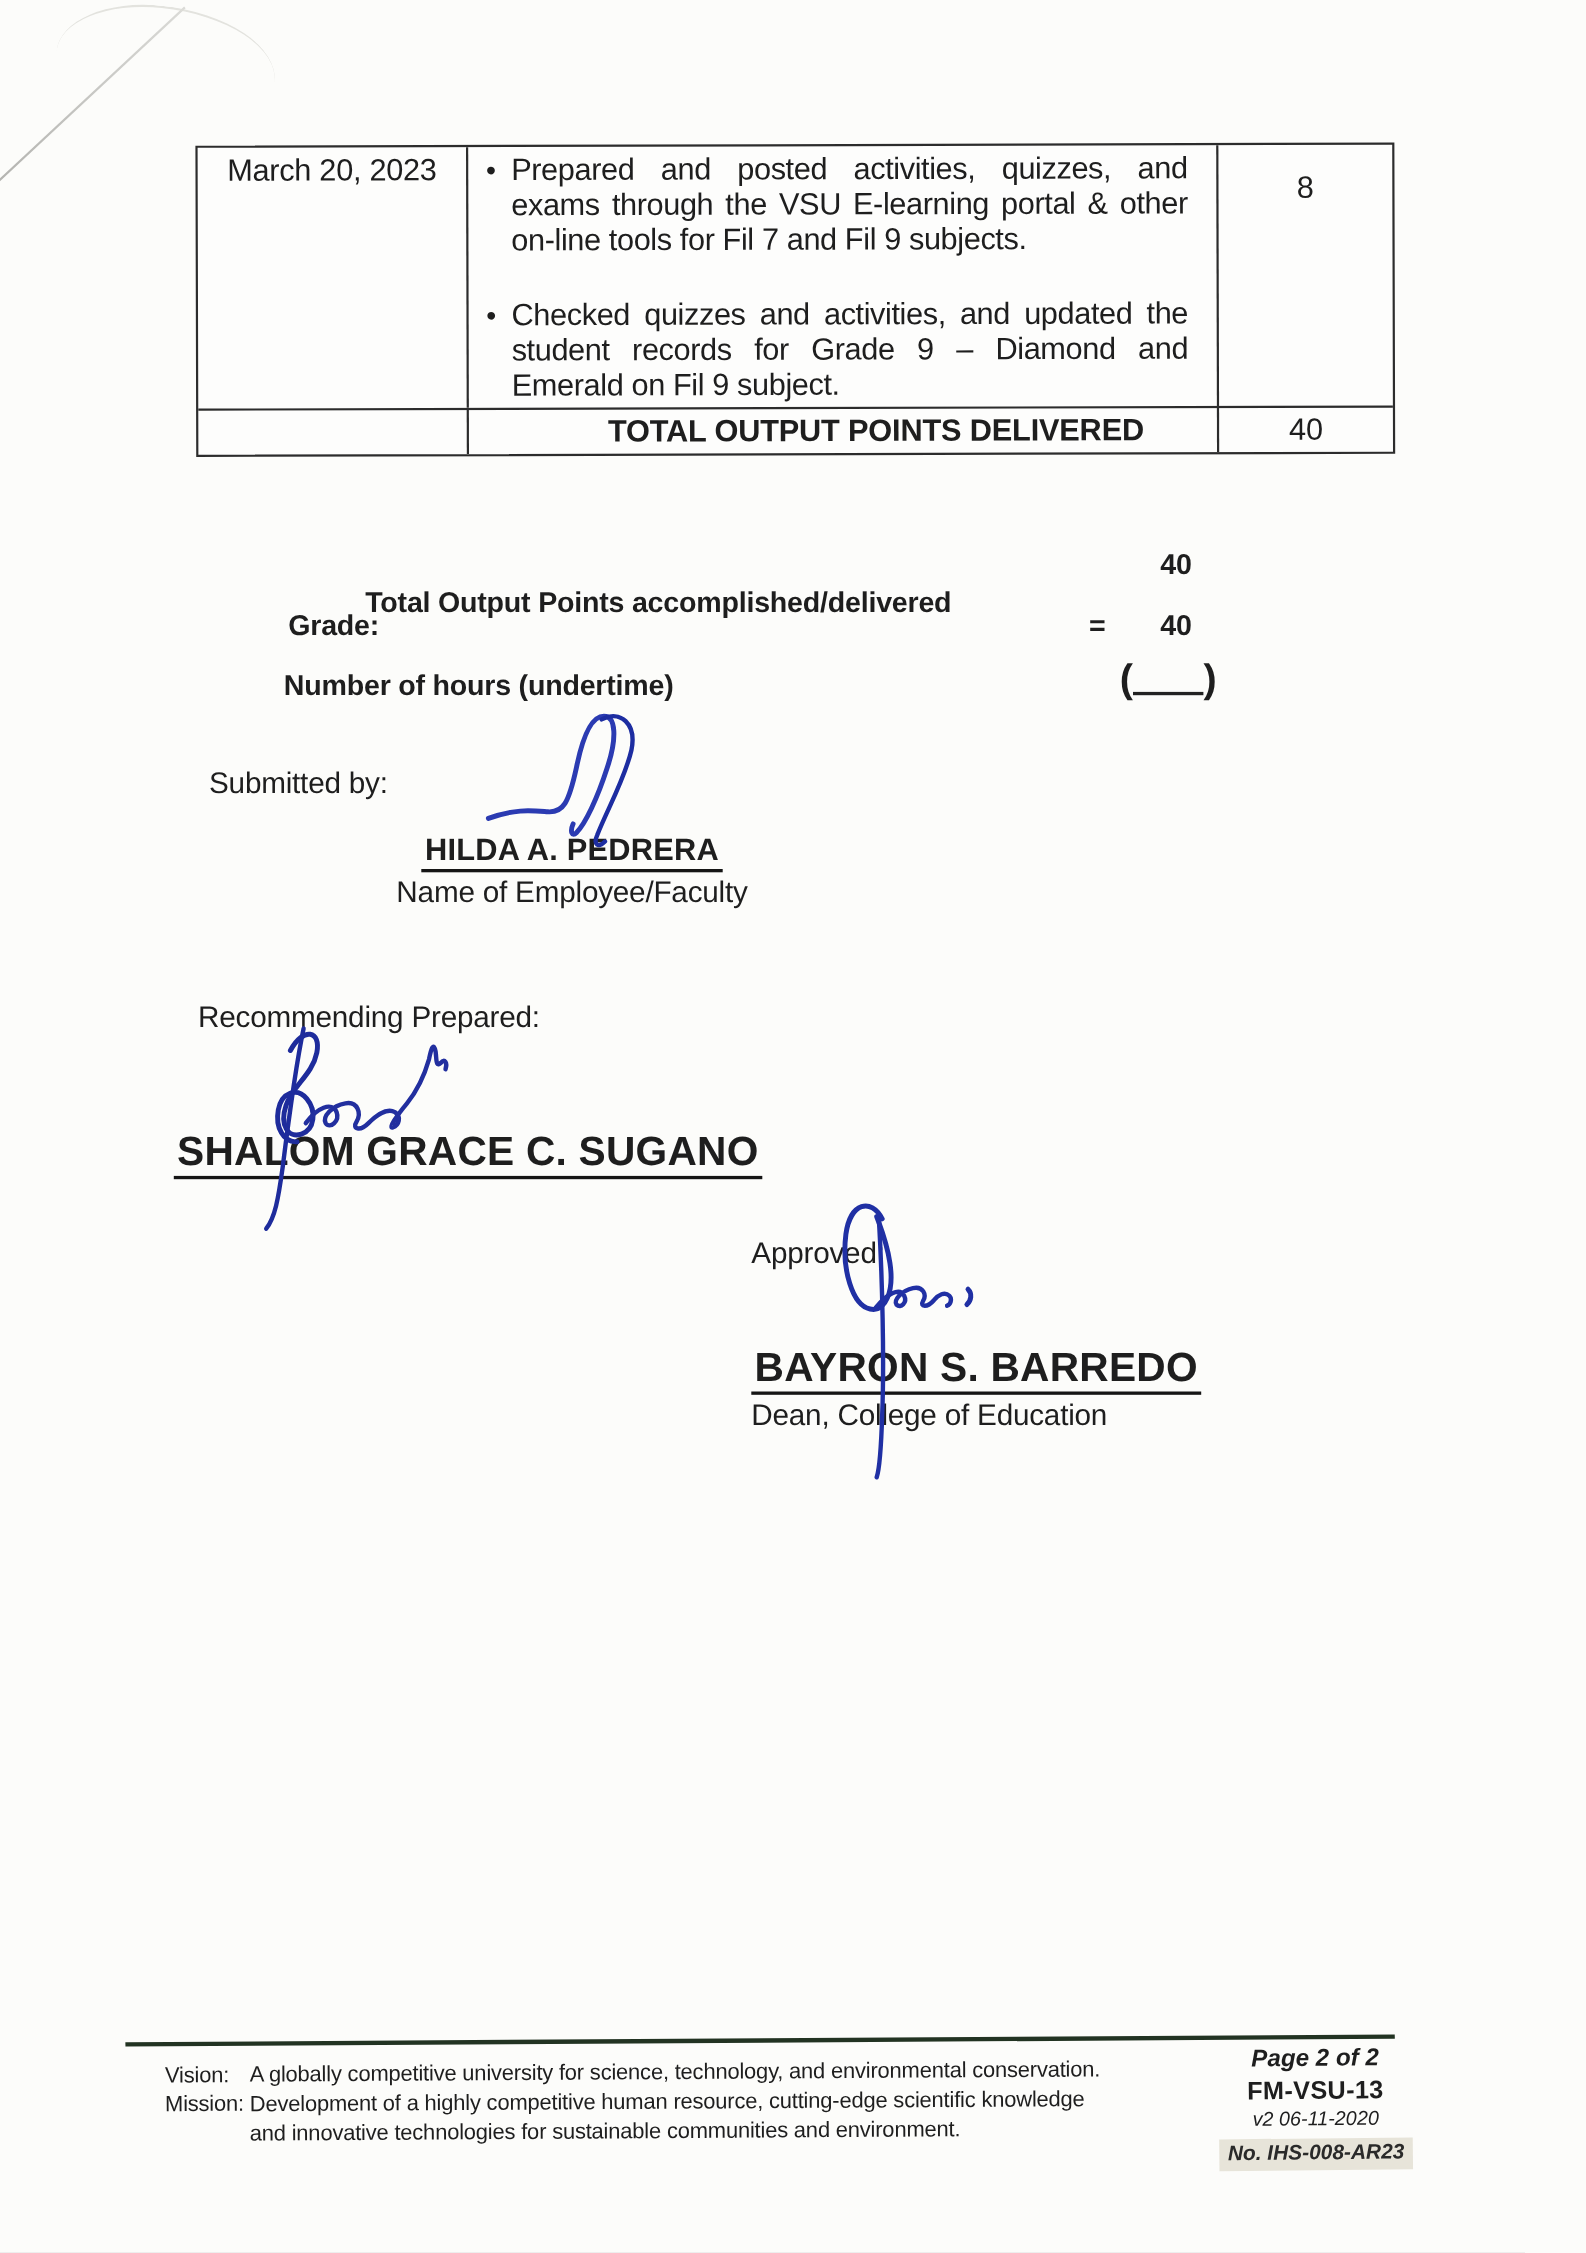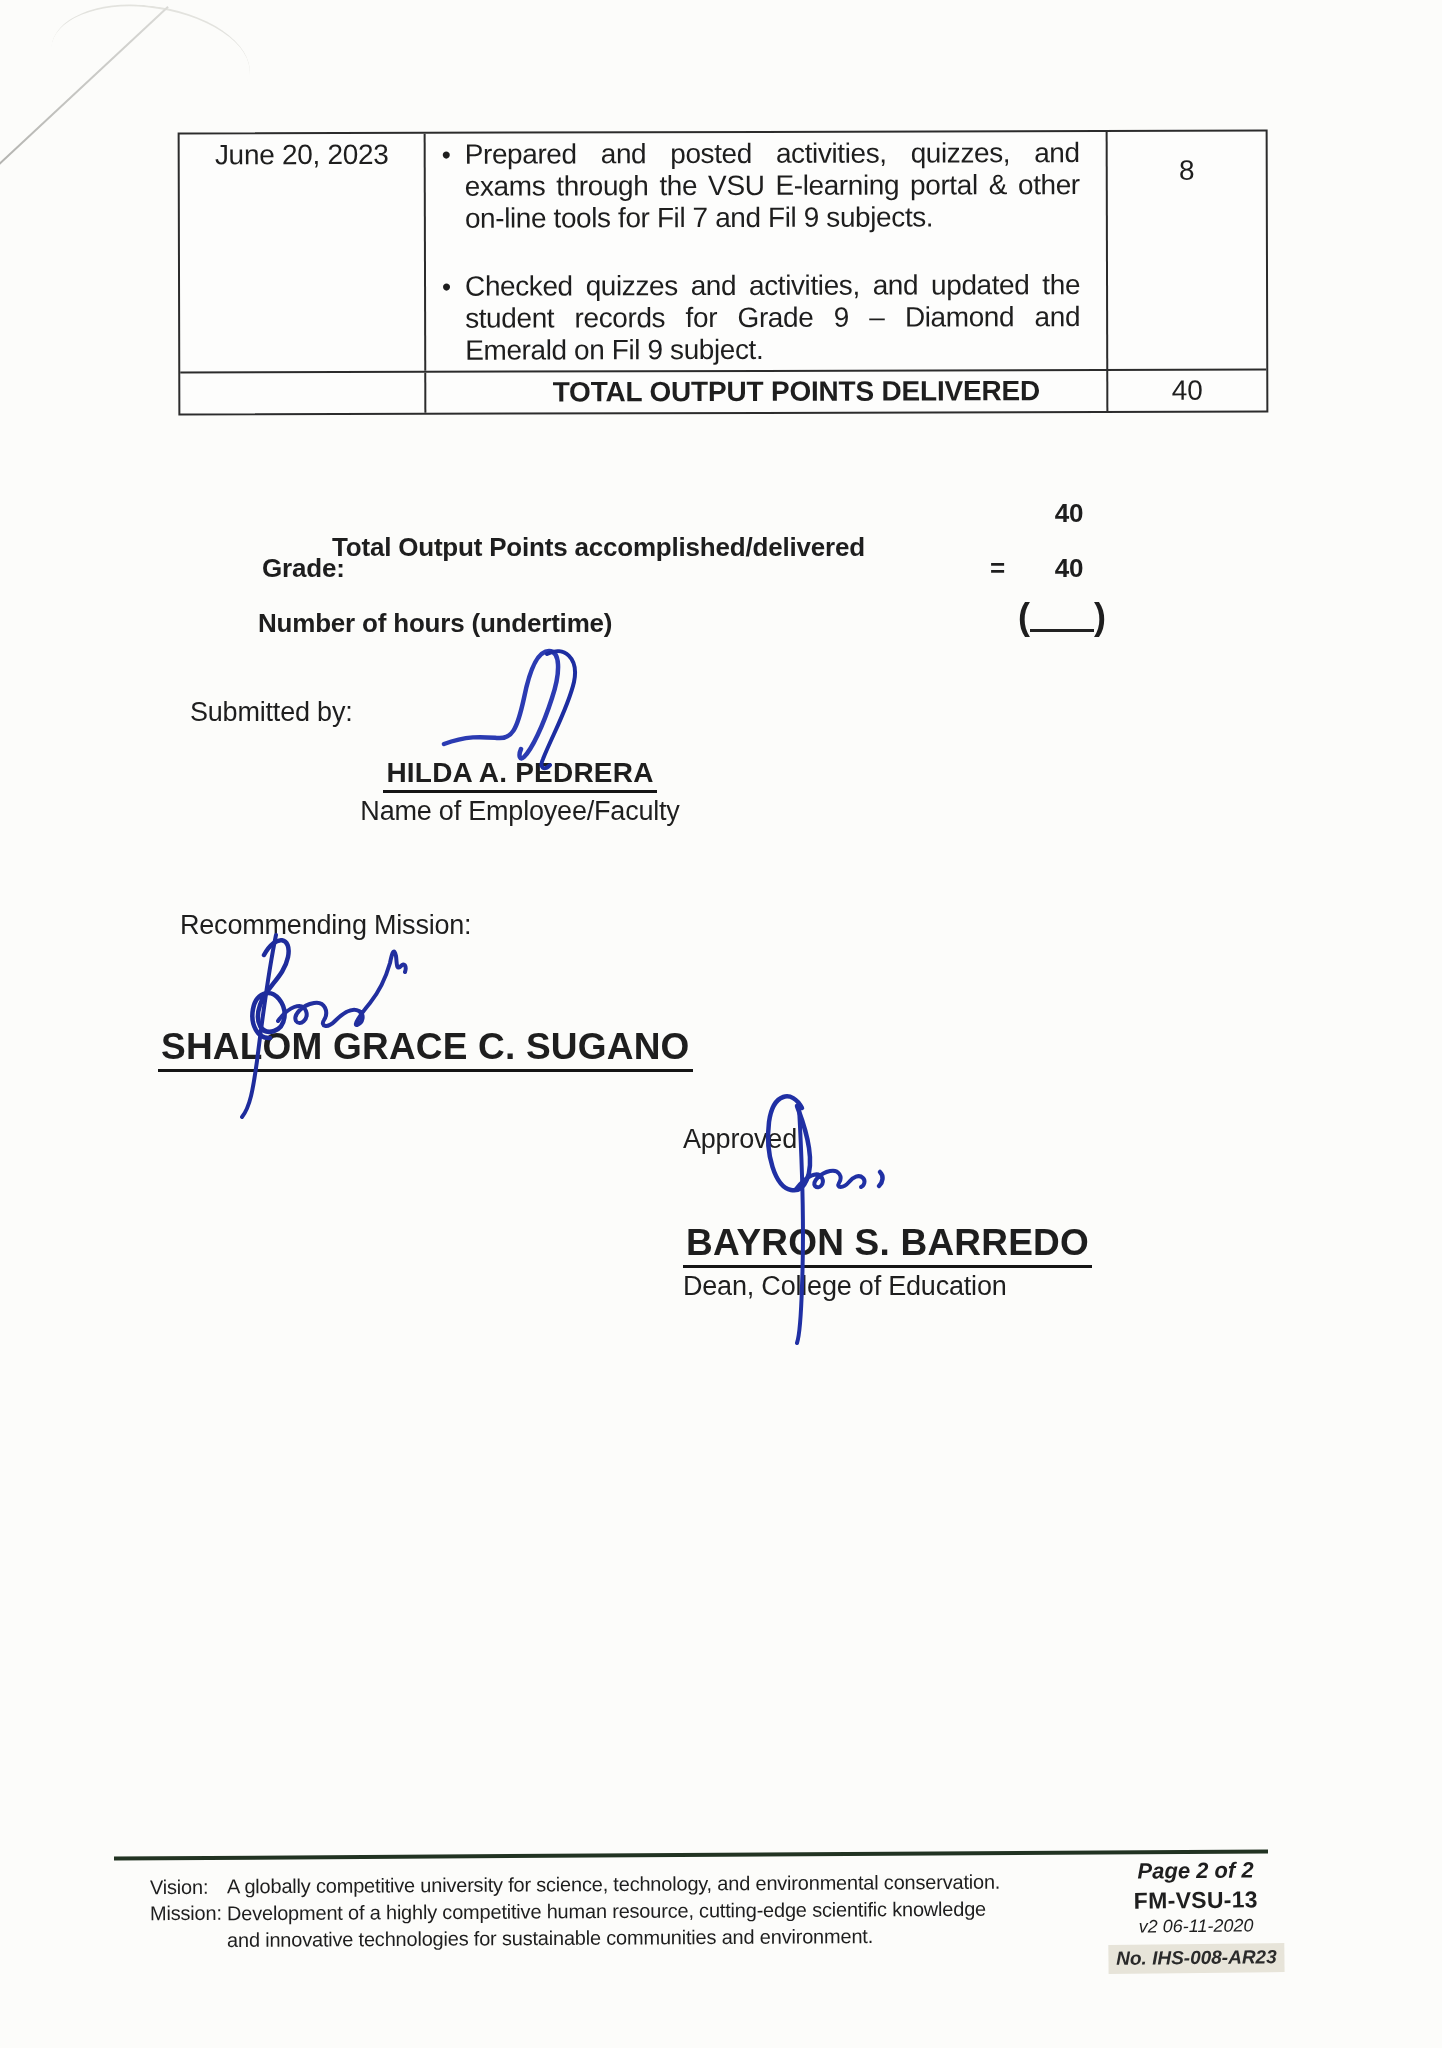--- a/index.html
+++ b/index.html
@@ -98,21 +98,21 @@
 <body>
 
 <div class="page">
 
   <div class="abs artifact-diagonal"></div>
   <div class="abs artifact-curve"></div>
   <div class="abs speck"></div>
 
   <div class="abs report-table">
     <div class="t-row1">
-      <div class="cell-date">June 20, 2023</div>
+      <div class="cell-date">March 20, 2023</div>
       <div class="cell-act">
         <ul class="acts">
           <li>
             <span class="bullet">•</span>
             <span class="btxt">Prepared and posted activities, quizzes, and exams through the VSU E-learning portal &amp; other on-line tools for Fil 7 and Fil 9 subjects.</span>
           </li>
           <li>
             <span class="bullet">•</span>
             <span class="btxt">Checked quizzes and activities, and updated the student records for Grade 9 – Diamond and Emerald on Fil 9 subject.</span>
           </li>
@@ -144,21 +144,21 @@
   <div class="abs label-reg submitted-label">Submitted by:</div>
   <svg class="sig-svg sig-hilda" width="190" height="125" viewBox="0 0 190 125" fill="none">
     <path d="M6,98 C30,89 46,91 60,92 C74,93 79,84 86,52 C92,22 100,5 111,5 C122,5 123,25 114,52 C105,80 94,103 86,111 C82,115 80,110 83,103" stroke="#2b3bb2" stroke-width="4.5" stroke-linecap="round" stroke-linejoin="round"></path>
     <path d="M109,8 C126,-1 141,12 136,36 C130,62 114,90 105,113 C101,122 106,125 112,119" stroke="#1d2da1" stroke-width="4" stroke-linecap="round" stroke-linejoin="round"></path>
   </svg>
   <div class="abs sigblock hilda-block">
     <span class="sig-name">HILDA A. PEDRERA</span>
     <div class="sig-title">Name of Employee/Faculty</div>
   </div>
 
-  <div class="abs label-reg recommending-label">Recommending Mission:</div>
+  <div class="abs label-reg recommending-label">Recommending Prepared:</div>
   <svg class="sig-svg sig-shalom" width="235" height="200" viewBox="0 0 235 200" fill="none">
     <path d="M44,30 C56,8 72,12 68,32 C64,52 46,62 40,80 C34,98 42,110 54,106 C66,102 68,85 59,74 C50,63 36,68 33,84 C30,100 38,114 50,113" stroke="#1e2c9c" stroke-width="4.5" stroke-linecap="round" stroke-linejoin="round"></path>
     <path d="M56,10 C48,48 42,96 37,136 C33,165 30,182 22,192" stroke="#1e2c9c" stroke-width="4" stroke-linecap="round" stroke-linejoin="round"></path>
     <path d="M58,96 C68,82 82,76 86,86 C89,94 80,102 76,96 C73,90 82,80 94,78 C105,76 109,87 104,95 C100,101 107,104 115,96 C122,89 132,82 139,86 C145,90 143,98 137,100 C133,101 140,90 150,78 C158,68 166,52 170,38 C172,28 174,22 176,31 C177,38 176,46 181,41 C184,37 187,41 185,47" stroke="#222f9f" stroke-width="4" stroke-linecap="round" stroke-linejoin="round"></path>
   </svg>
   <div class="abs sigblock shalom-block">
     <span class="sig-name">SHALOM GRACE C. SUGANO</span>
   </div>
 
   <div class="abs label-reg approved-label">Approved:</div>

